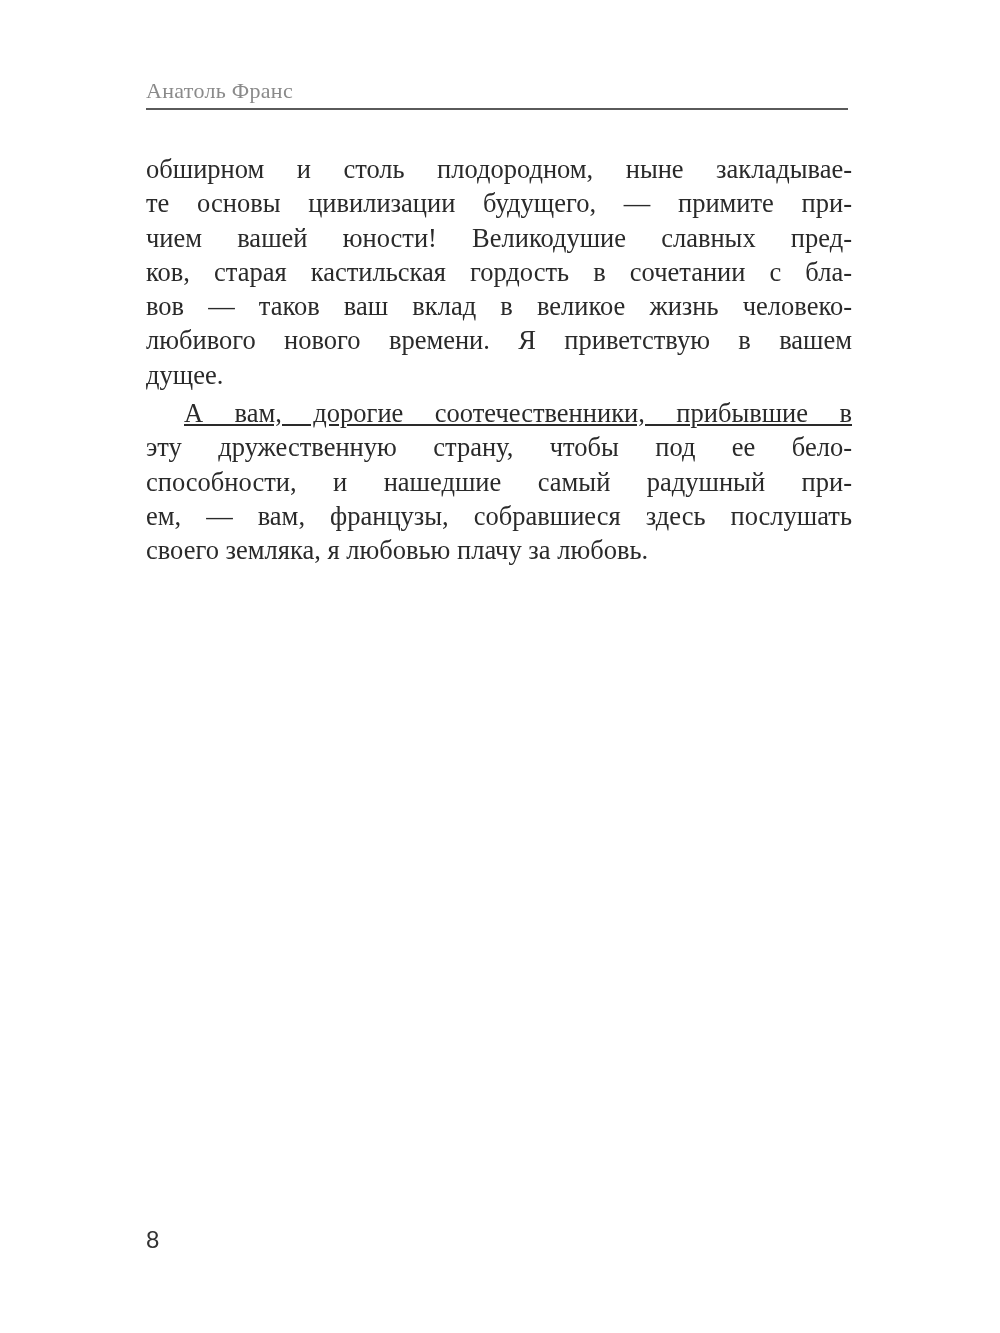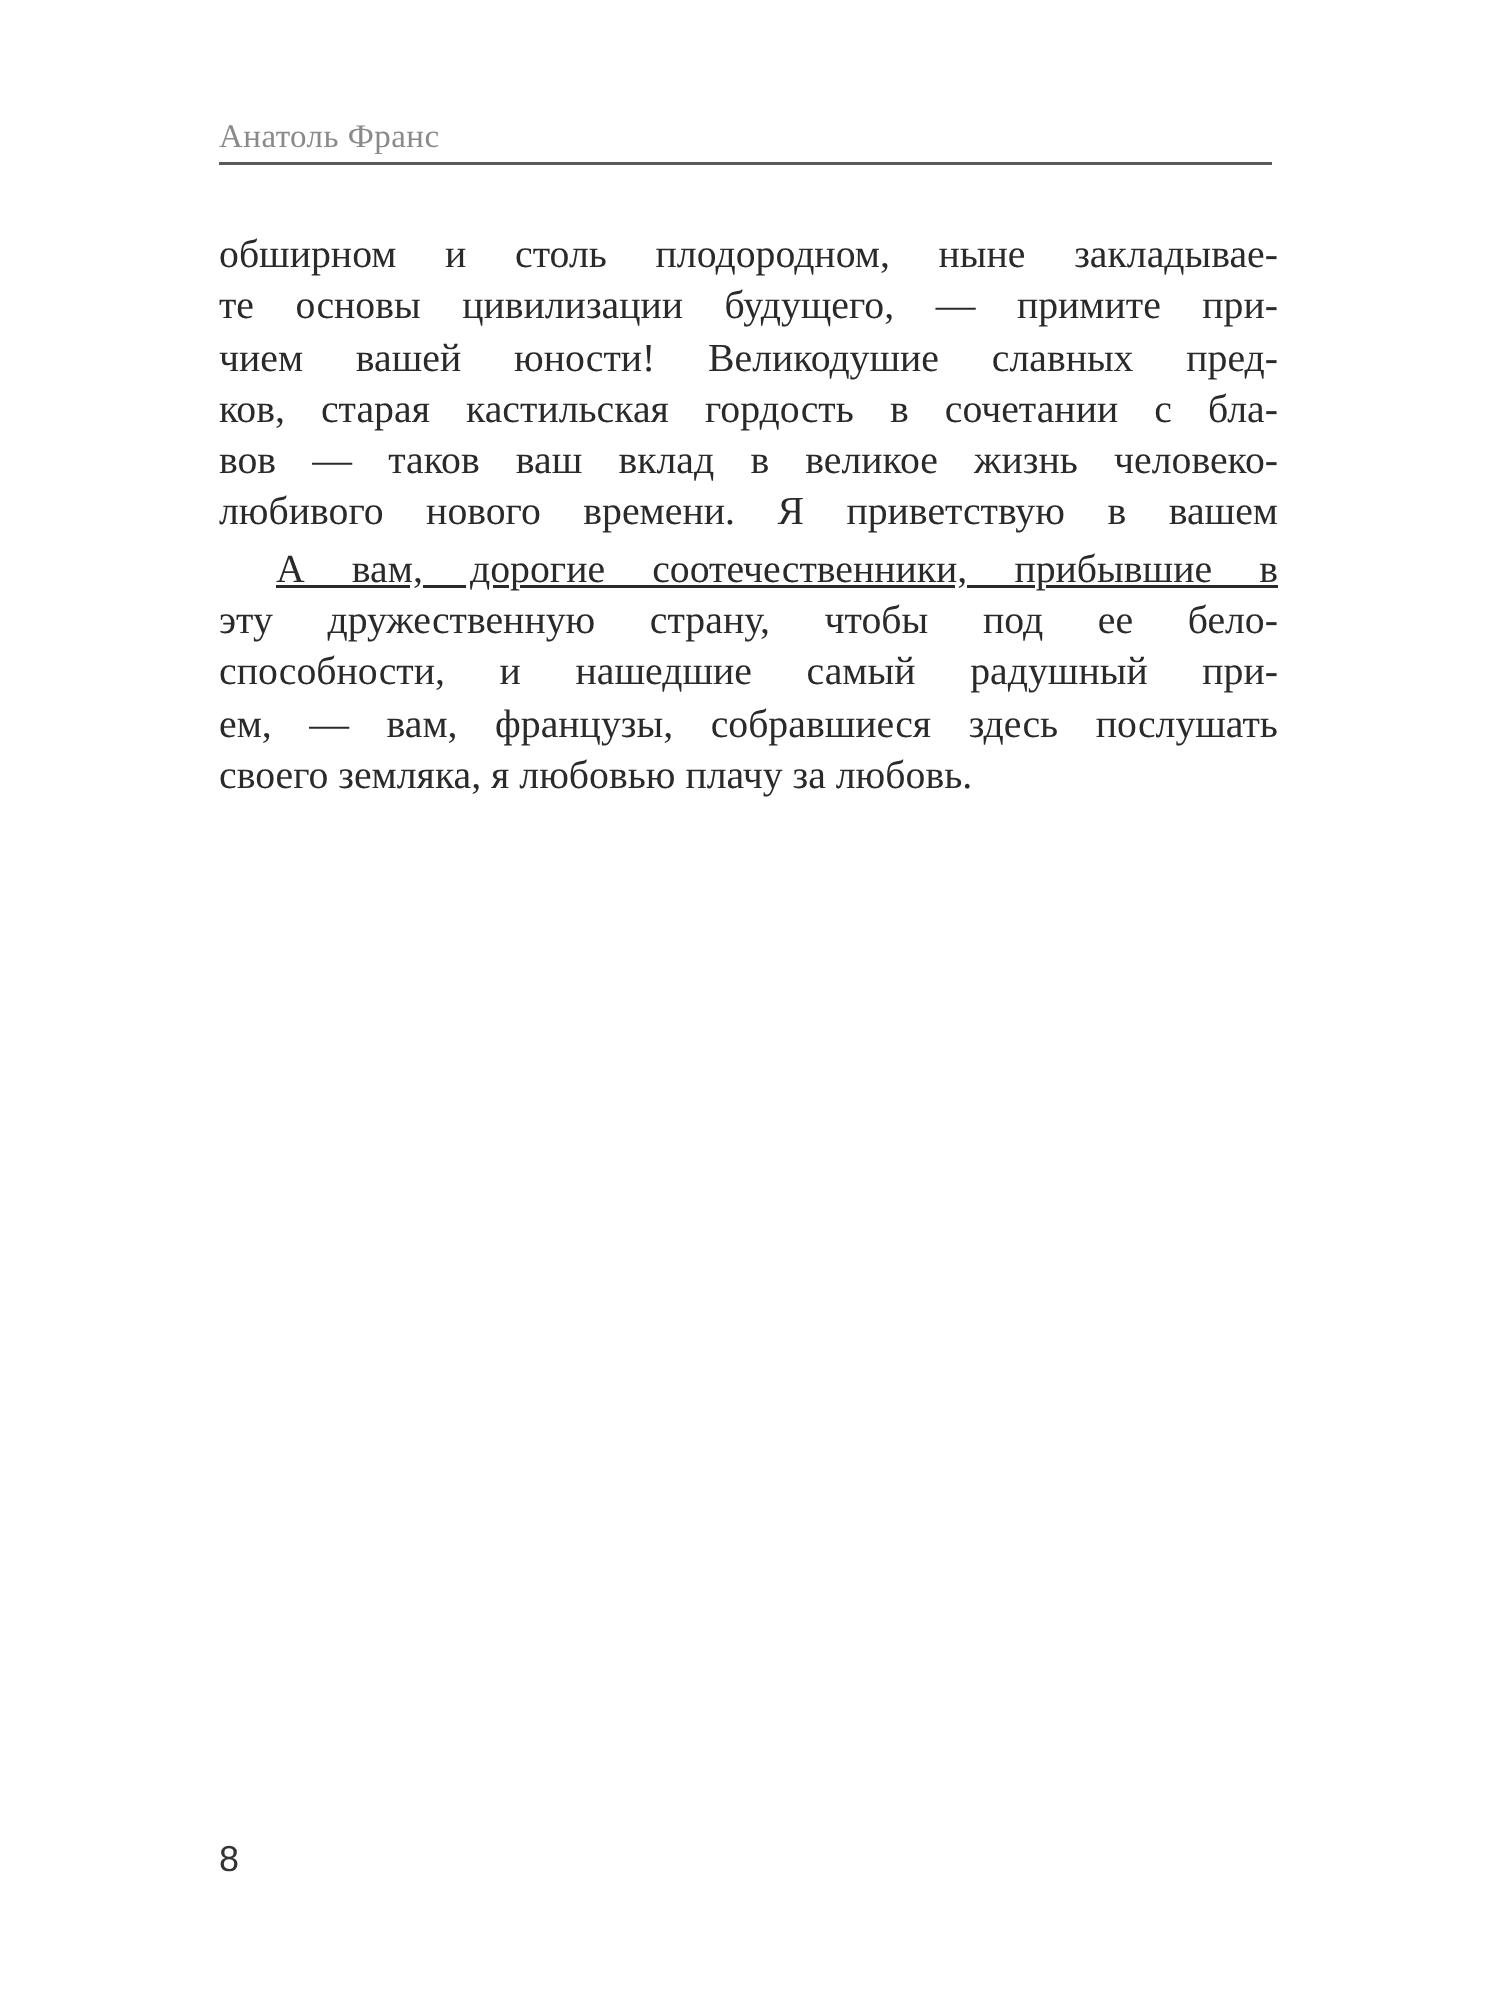--- a/index.html
+++ b/index.html
@@ -41,20 +41,21 @@
 <div class="rule"></div>
 
 <div class="body-text">
   <div>
     <span class="line">обширном и столь плодородном, ныне закладывае-</span>
     <span class="line">те основы цивилизации будущего, — примите при-</span>
     <span class="line">чием вашей юности! Великодушие славных пред-</span>
     <span class="line">ков, старая кастильская гордость в сочетании с бла-</span>
     <span class="line">вов — таков ваш вклад в великое жизнь человеко-</span>
     <span class="line">любивого нового времени. Я приветствую в вашем</span>
+    <span class="line last">дущее.</span>
   </div>
   <div class="para-gap"></div>
   <div>
     <span class="line indent">А вам, дорогие соотечественники, прибывшие в</span>
     <span class="line">эту дружественную страну, чтобы под ее бело-</span>
     <span class="line">способности, и нашедшие самый радушный при-</span>
     <span class="line">ем, — вам, французы, собравшиеся здесь послушать</span>
     <span class="line last">своего земляка, я любовью плачу за любовь.</span>
   </div>
 </div>

